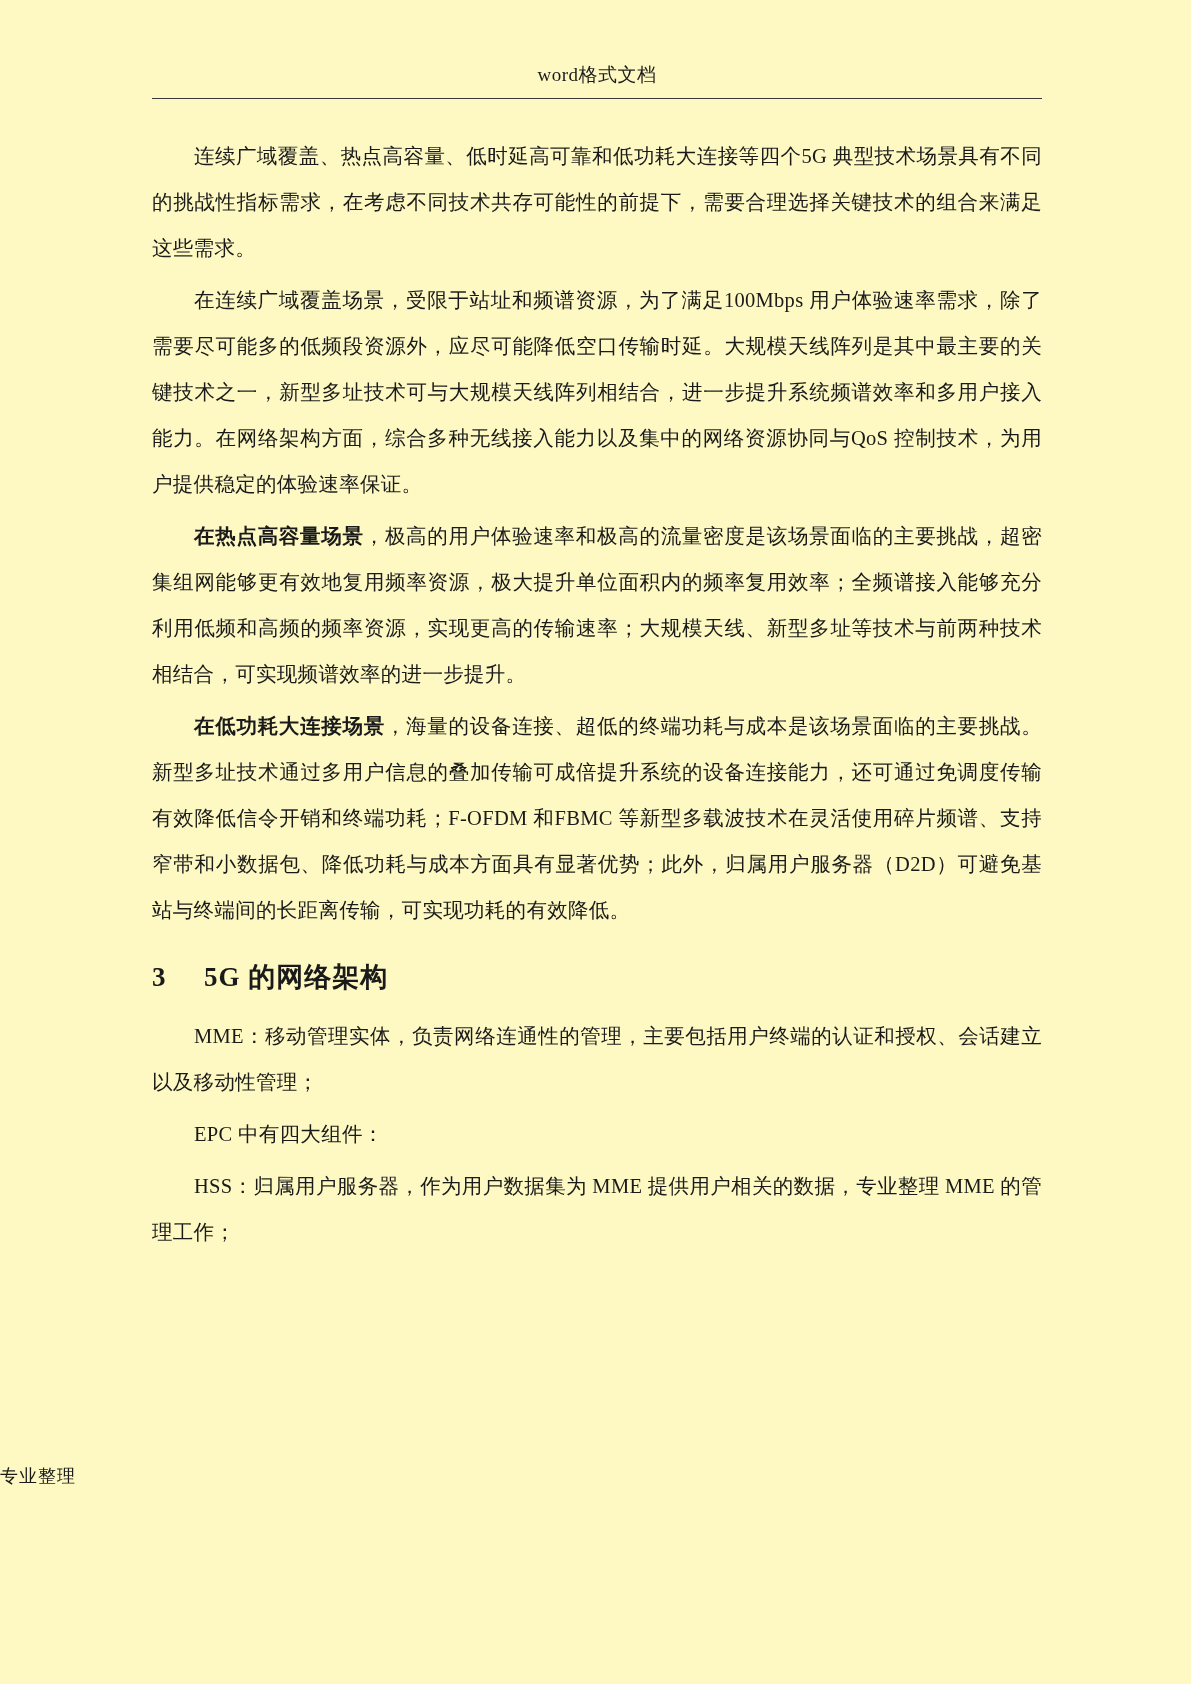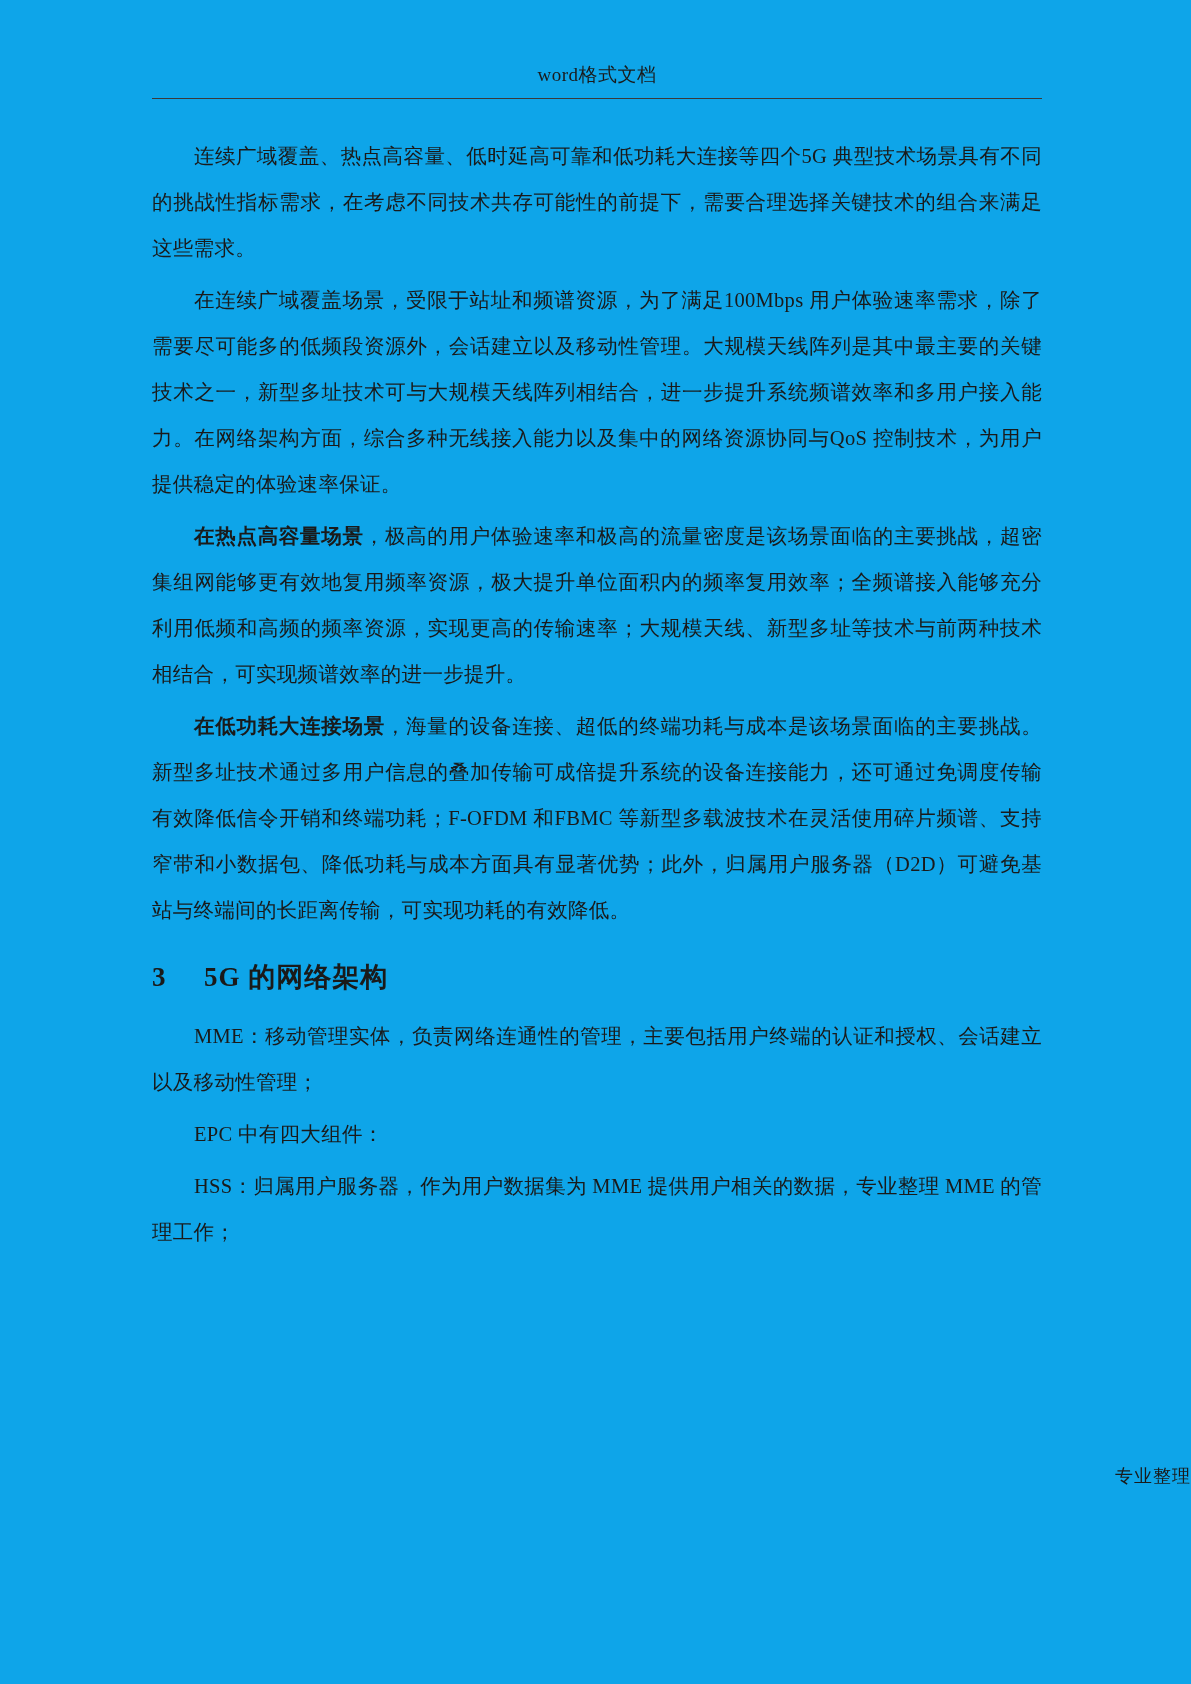--- a/index.html
+++ b/index.html
@@ -9,21 +9,21 @@
   }
   body {
     font-family: "Liberation Serif", "DejaVu Serif", serif;
     color: #1a1a1a;
   }
   .page {
     position: relative;
     width: 1191px;
     height: 1684px;
     margin: 0 auto;
-    background: #0ea5e9;
+    background: #fef9c3;
     box-sizing: border-box;
     overflow: hidden;
   }
   .content {
     position: absolute;
     left: 152px;
     top: 62px;
     width: 890px;
   }
   
@@ -69,39 +69,39 @@
   }
   h2.section .num {
     display: inline-block;
     width: 52px;
   }
   .footer {
     position: absolute;
     left: 0;
     right: 0;
     bottom: 196px;
-    text-align: right;
+    text-align: left;
     font-size: 18px;
     color: #1a1a1a;
     letter-spacing: 1px;
   }
 </style>
 </head>
 <body>
 
 <div class="page">
 
   <div class="content">
 
     <div class="header">word格式文档</div>
     <hr class="header-rule">
 
 
     <p class="para">连续广域覆盖、热点高容量、低时延高可靠和低功耗大连接等四个5G 典型技术场景具有不同的挑战性指标需求，在考虑不同技术共存可能性的前提下，需要合理选择关键技术的组合来满足这些需求。</p>
-    <p class="para">在连续广域覆盖场景，受限于站址和频谱资源，为了满足100Mbps 用户体验速率需求，除了需要尽可能多的低频段资源外，会话建立以及移动性管理。大规模天线阵列是其中最主要的关键技术之一，新型多址技术可与大规模天线阵列相结合，进一步提升系统频谱效率和多用户接入能力。在网络架构方面，综合多种无线接入能力以及集中的网络资源协同与QoS 控制技术，为用户提供稳定的体验速率保证。</p>
+    <p class="para">在连续广域覆盖场景，受限于站址和频谱资源，为了满足100Mbps 用户体验速率需求，除了需要尽可能多的低频段资源外，应尽可能降低空口传输时延。大规模天线阵列是其中最主要的关键技术之一，新型多址技术可与大规模天线阵列相结合，进一步提升系统频谱效率和多用户接入能力。在网络架构方面，综合多种无线接入能力以及集中的网络资源协同与QoS 控制技术，为用户提供稳定的体验速率保证。</p>
 
     <p class="para"><b>在热点高容量场景</b><span>，极高的用户体验速率和极高的流量密度是该场景面临的主要挑战，超密集组网能够更有效地复用频率资源，极大提升单位面积内的频率复用效率；全频谱接入能够充分利用低频和高频的频率资源，实现更高的传输速率；大规模天线、新型多址等技术与前两种技术相结合，可实现频谱效率的进一步提升。</span></p>
 
     <p class="para"><b>在低功耗大连接场景</b><span>，海量的设备连接、超低的终端功耗与成本是该场景面临的主要挑战。新型多址技术通过多用户信息的叠加传输可成倍提升系统的设备连接能力，还可通过免调度传输有效降低信令开销和终端功耗；F-OFDM 和FBMC 等新型多载波技术在灵活使用碎片频谱、支持窄带和小数据包、降低功耗与成本方面具有显著优势；此外，归属用户服务器（D2D）可避免基站与终端间的长距离传输，可实现功耗的有效降低。</span></p>
 
 
     <h2 class="section"><span class="num">3</span><span>5G 的网络架构</span></h2>
 
     <p class="para">MME：移动管理实体，负责网络连通性的管理，主要包括用户终端的认证和授权、会话建立以及移动性管理；</p>
     <p class="para">EPC 中有四大组件：</p>

